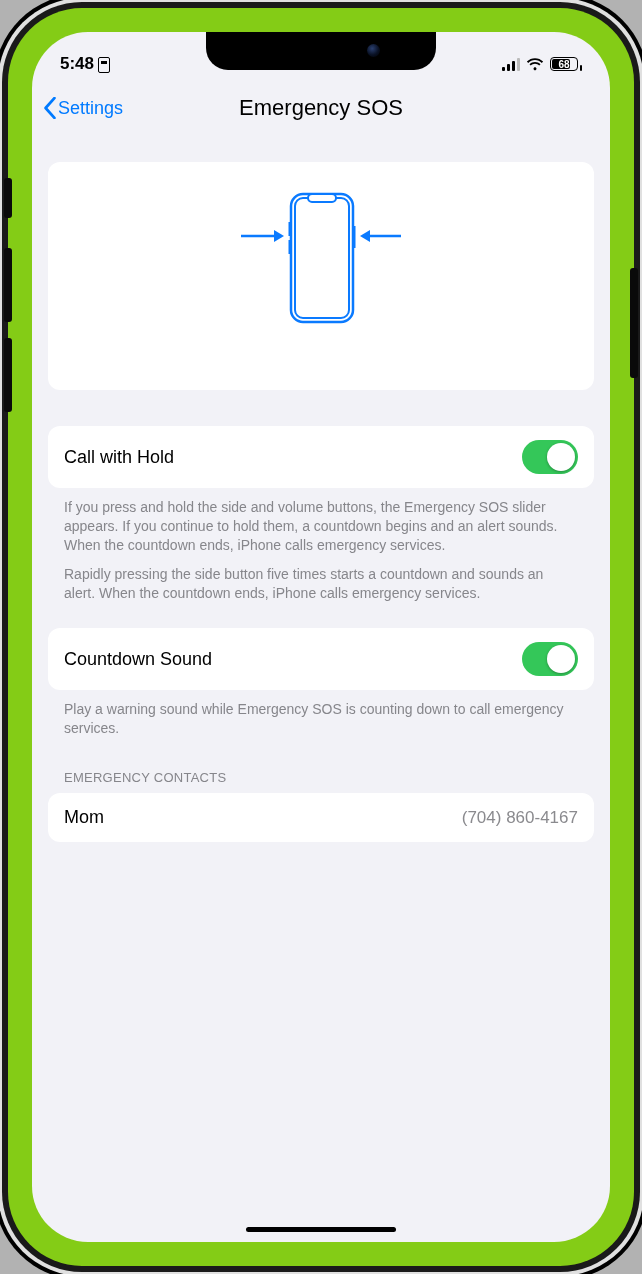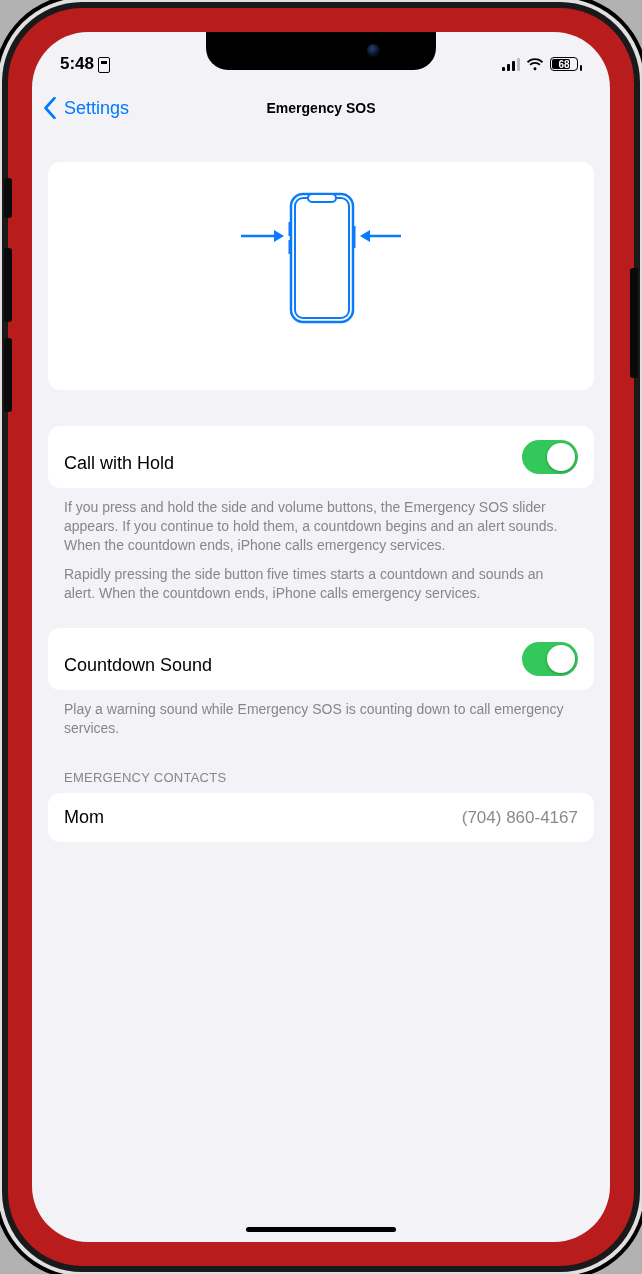--- a/index.html
+++ b/index.html
@@ -7,21 +7,21 @@
     font-family: -apple-system, "SF Pro Text", "Helvetica Neue", Helvetica, Arial, sans-serif;
     background: #b2b2b2;
     width: 642px;
     height: 1274px;
     position: relative;
     overflow: hidden;
   }
   .device-frame {
     position: absolute;
     top: 8px; left: 8px; right: 8px; bottom: 8px;
-    background: #b91c1c;
+    background: #84cc16;
     border-radius: 74px;
     box-shadow: 0 0 0 6px #1a1a1a, 0 0 0 10px #e0e0e0, 0 0 0 14px #000;
   }
   .side-btn {
     position: absolute;
     background: #0a0a0a;
     border-radius: 3px;
   }
   .side-btn.left1 { left: -4px; top: 170px; width: 8px; height: 40px; }
   .side-btn.left2 { left: -4px; top: 240px; width: 8px; height: 74px; }
@@ -123,29 +123,29 @@
   .battery-tip { width:2px; height:6px; background:#000; border-radius:1px; }
 
   .nav-bar {
     height: 52px;
     display:flex;
     align-items:center;
     position: relative;
     padding: 0 10px;
   }
   .back-btn {
-    display:flex; align-items:center; gap: 6px;
+    display:flex; align-items:center; gap: 0;
     color:#007aff;
     font-size:18px;
   }
   .back-btn svg { width: 16px; height: 22px; }
   .nav-title {
     position:absolute;
     left:50%; transform:translateX(-50%);
-    font-size:14px; font-weight:700;
+    font-size:22px; font-weight:400;
     color:#000;
   }
 
   .content {
     flex:1;
     overflow:hidden;
     padding: 0 16px 0;
   }
 
   .card {
@@ -163,21 +163,21 @@
 
   .footer-text {
     color:#86868b;
     font-size:14px;
     line-height:1.35;
     padding: 10px 16px 0;
   }
 
   .row {
     display:flex;
-    align-items:flex-end;
+    align-items:center;
     justify-content:space-between;
     padding: 14px 16px;
   }
   .row-label { font-size:18px; color:#000; }
 
   .switch {
     width: 56px; height: 34px;
     background:#34c759;
     border-radius: 20px;
     position:relative;

